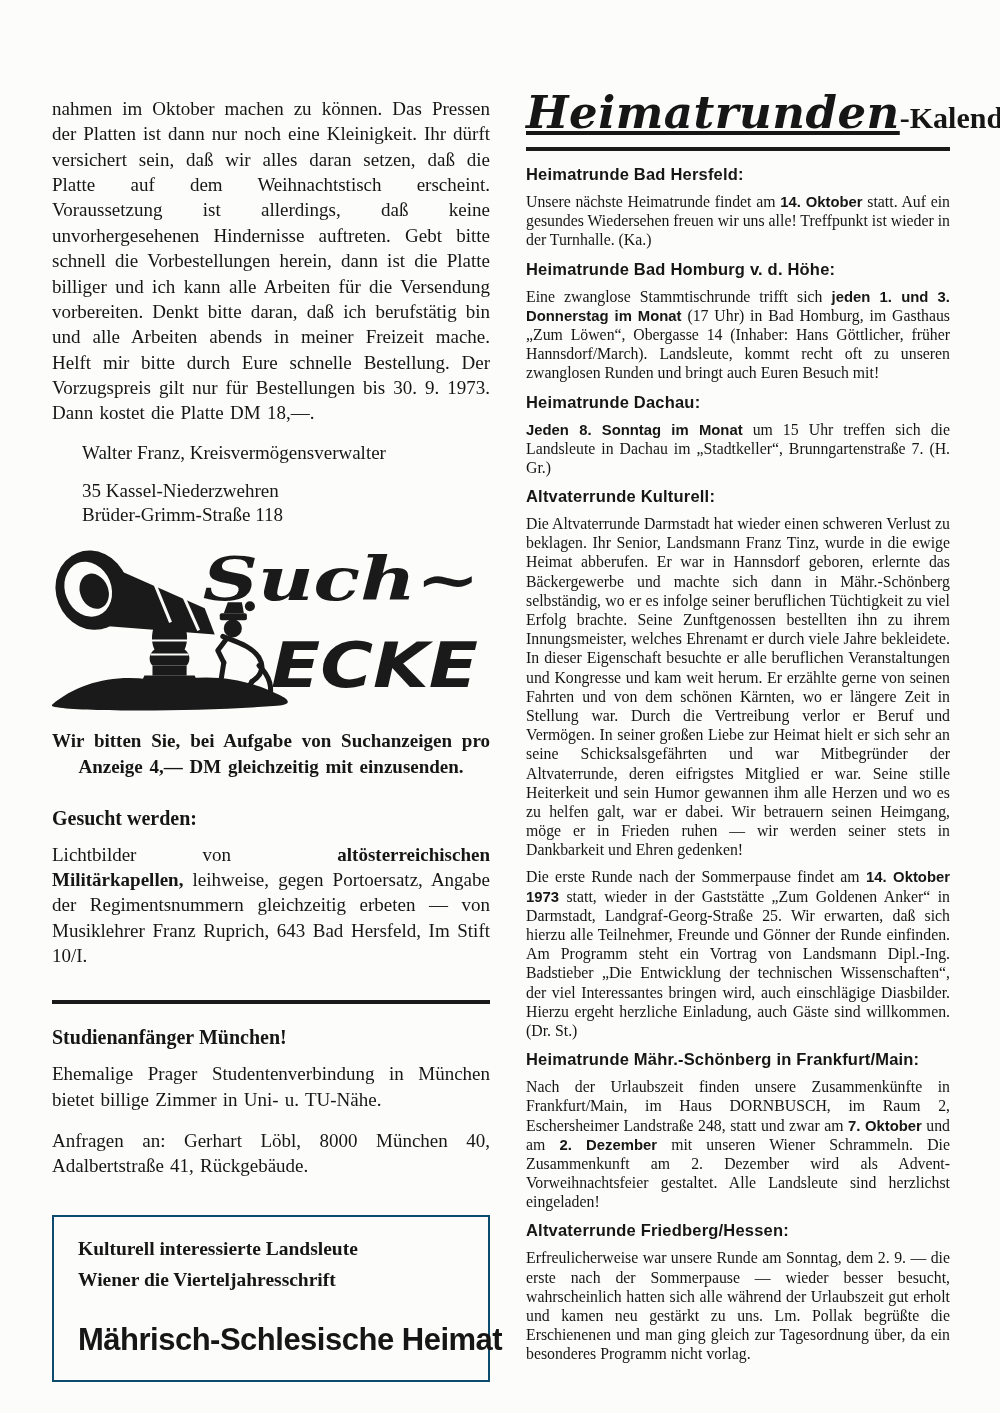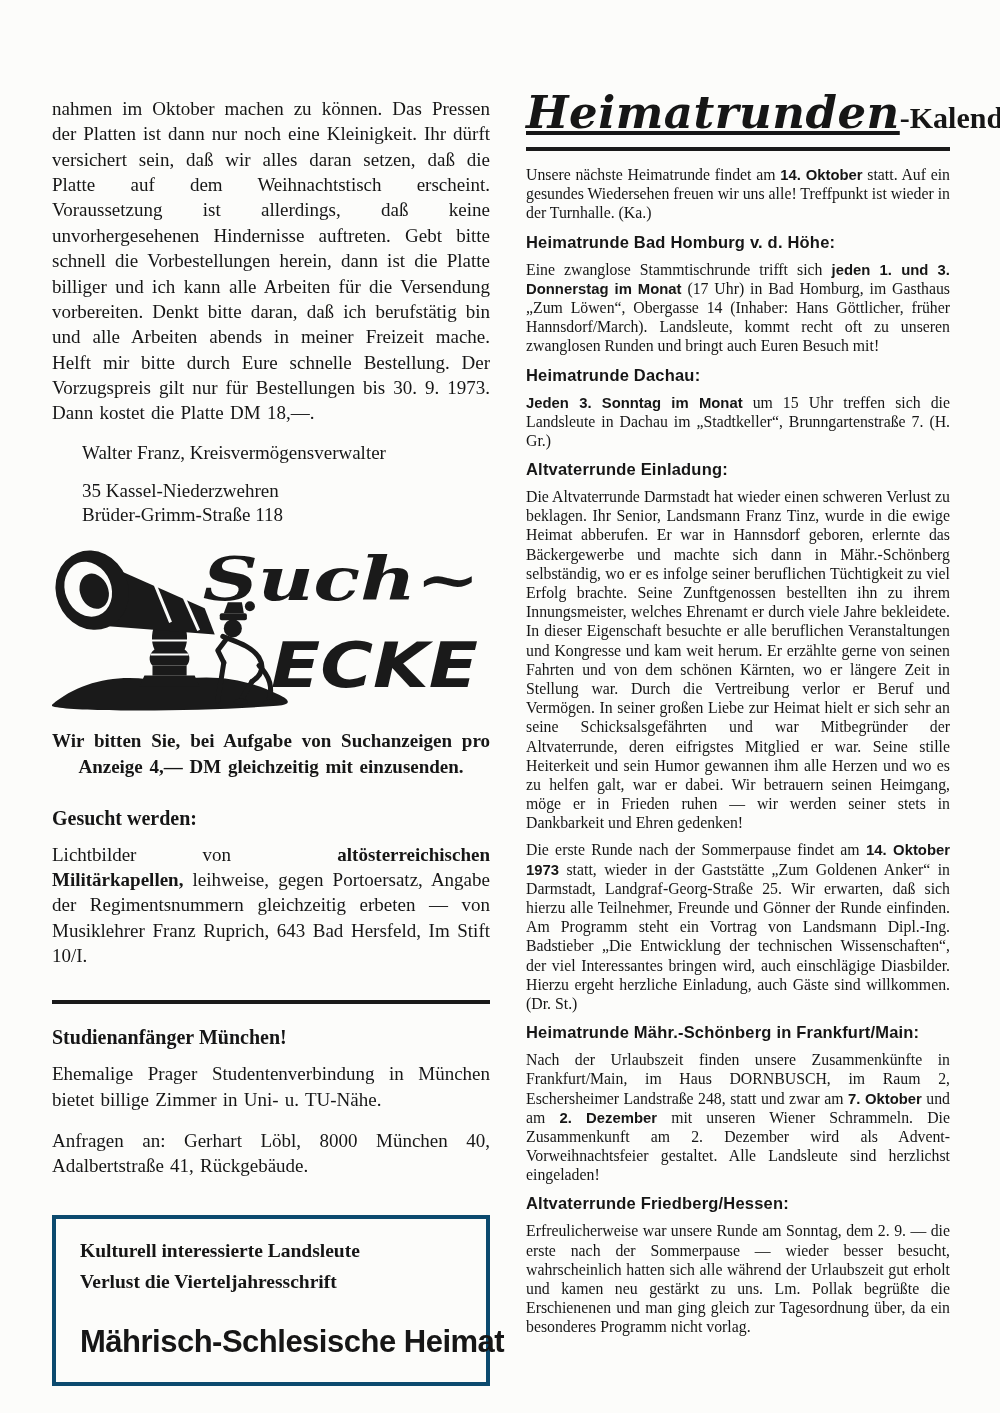--- a/index.html
+++ b/index.html
@@ -36,21 +36,21 @@
   .notice {
     font-weight:bold; font-size:19px; line-height:1.32;
     text-align:justify; text-align-last:center;
     margin:14px 0 0; word-spacing:2px;
   }
   .h-serif { font-size:20px; font-weight:bold; margin:28px 0 12px; }
   .rule { height:4px; background:#1a1a1a; margin:32px 0 22px; }
   .mt-sm { margin-top:16px; }
 
   .promo-box {
-    border:4px solid #0c4a6e;
+    border:2px solid #0c4a6e;
     margin-top:36px;
     padding:16px 22px 22px 24px;
   }
   .box-line { font-size:19.5px; font-weight:bold; line-height:1.62; margin:0; }
   .box-title {
     font-family:"Liberation Sans", sans-serif;
     font-weight:bold; font-size:31px; letter-spacing:-0.5px;
     margin-top:26px; white-space:nowrap;
   }
 
@@ -151,49 +151,50 @@
     <p class="body-lg"><span>Lichtbilder von </span><span class="b">altösterreichischen Militärkapellen,</span><span> leihweise, gegen Portoersatz, Angabe der Regimentsnummern gleichzeitig erbeten — von Musiklehrer Franz Ruprich, 643 Bad Hersfeld, Im Stift 10/I.</span></p>
 
     <div class="rule"></div>
 
     <h3 class="h-serif" style="margin-top:20px;">Studienanfänger München!</h3>
     <p class="body-lg">Ehemalige Prager Studentenverbindung in München bietet billige Zimmer in Uni- u. TU-Nähe.</p>
     <p class="body-lg mt-sm">Anfragen an: Gerhart Löbl, 8000 München 40, Adalbertstraße 41, Rückgebäude.</p>
 
     <div class="promo-box">
       <p class="box-line">Kulturell interessierte Landsleute</p>
-      <p class="box-line">Verlust die Vierteljahresschrift</p>
+      <p class="box-line">Wiener die Vierteljahresschrift</p>
       <div class="box-title">Mährisch-Schlesische Heimat</div>
     </div>
 
   </div>
 
   <div class="col right">
 
     <div class="kal-header">
       <span class="kal-script">Heimatrunden</span><span class="kal-rest">-Kalender</span>
     </div>
     <div class="kal-rule"></div>
 
     <div class="sec">
+      <div class="sec-h">Heimatrunde Bad Hersfeld:</div>
       <p class="sec-p"><span>Unsere nächste Heimatrunde findet am </span><span class="b">14. Oktober</span><span> statt. Auf ein gesundes Wiedersehen freuen wir uns alle! Treffpunkt ist wieder in der Turnhalle. (Ka.)</span></p>
     </div>
 
     <div class="sec">
       <div class="sec-h">Heimatrunde Bad Homburg v. d. Höhe:</div>
       <p class="sec-p"><span>Eine zwanglose Stammtischrunde trifft sich </span><span class="b">jeden 1. und 3. Donnerstag im Monat</span><span> (17 Uhr) in Bad Homburg, im Gasthaus „Zum Löwen“, Obergasse 14 (Inhaber: Hans Göttlicher, früher Hannsdorf/March). Landsleute, kommt recht oft zu unseren zwanglosen Runden und bringt auch Euren Besuch mit!</span></p>
     </div>
 
     <div class="sec">
       <div class="sec-h">Heimatrunde Dachau:</div>
-      <p class="sec-p"><span class="b">Jeden 3. Sonntag im Monat</span><span> um 15 Uhr treffen sich die Landsleute in Dachau im „Stadtkeller“, Brunngartenstraße 7. (H. Gr.)</span></p>
-    </div>
-
-    <div class="sec">
-      <div class="sec-h">Altvaterrunde Einladung:</div>
+      <p class="sec-p"><span class="b">Jeden 8. Sonntag im Monat</span><span> um 15 Uhr treffen sich die Landsleute in Dachau im „Stadtkeller“, Brunngartenstraße 7. (H. Gr.)</span></p>
+    </div>
+
+    <div class="sec">
+      <div class="sec-h">Altvaterrunde Kulturell:</div>
       <p class="sec-p"><span>Die Altvaterrunde Darmstadt hat wieder einen schweren Verlust zu beklagen. Ihr Senior, Landsmann Franz Tinz, wurde in die ewige Heimat abberufen. Er war in Hannsdorf geboren, erlernte das Bäckergewerbe und machte sich dann in Mähr.-Schönberg selbständig, wo er es infolge seiner beruflichen Tüchtigkeit zu viel Erfolg brachte. Seine Zunftgenossen bestellten ihn zu ihrem Innungsmeister, welches Ehrenamt er durch viele Jahre bekleidete. In dieser Eigenschaft besuchte er alle beruflichen Veranstaltungen und Kongresse und kam weit herum. Er erzählte gerne von seinen Fahrten und von dem schönen Kärnten, wo er längere Zeit in Stellung war. Durch die Vertreibung verlor er Beruf und Vermögen. In seiner großen Liebe zur Heimat hielt er sich sehr an seine Schicksalsgefährten und war Mitbegründer der Altvaterrunde, deren eifrigstes Mitglied er war. Seine stille Heiterkeit und sein Humor gewannen ihm alle Herzen und wo es zu helfen galt, war er dabei. Wir betrauern seinen Heimgang, möge er in Frieden ruhen — wir werden seiner stets in Dankbarkeit und Ehren gedenken!</span></p>
       <p class="sec-p"><span>Die erste Runde nach der Sommerpause findet am </span><span class="b">14. Oktober 1973</span><span> statt, wieder in der Gaststätte „Zum Goldenen Anker“ in Darmstadt, Landgraf-Georg-Straße 25. Wir erwarten, daß sich hierzu alle Teilnehmer, Freunde und Gönner der Runde einfinden. Am Programm steht ein Vortrag von Landsmann Dipl.-Ing. Badstieber „Die Entwicklung der technischen Wissenschaften“, der viel Interessantes bringen wird, auch einschlägige Diasbilder. Hierzu ergeht herzliche Einladung, auch Gäste sind willkommen. (Dr. St.)</span></p>
     </div>
 
     <div class="sec">
       <div class="sec-h">Heimatrunde Mähr.-Schönberg in Frankfurt/Main:</div>
       <p class="sec-p"><span>Nach der Urlaubszeit finden unsere Zusammenkünfte in Frankfurt/Main, im Haus DORNBUSCH, im Raum 2, Eschersheimer Landstraße 248, statt und zwar am </span><span class="b">7. Oktober</span><span> und am </span><span class="b">2. Dezember</span><span> mit unseren Wiener Schrammeln. Die Zusammenkunft am 2. Dezember wird als Advent-Vorweihnachtsfeier gestaltet. Alle Landsleute sind herzlichst eingeladen!</span></p>
     </div>
 
     <div class="sec">

